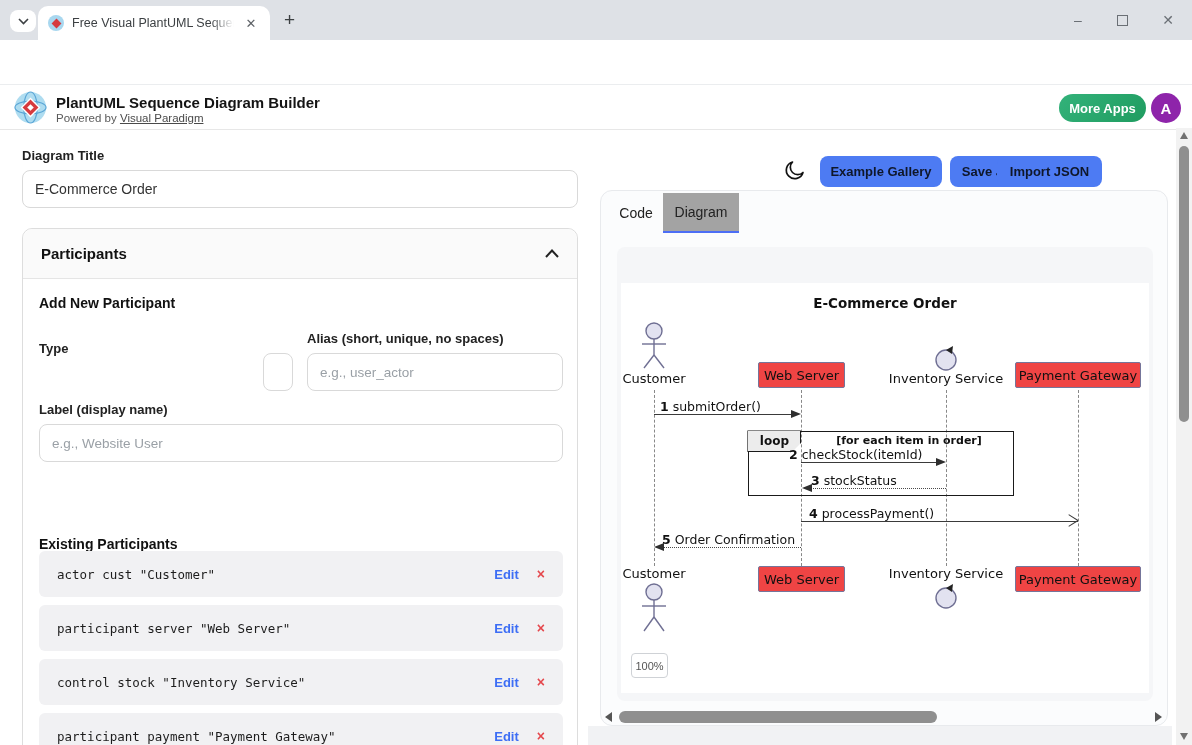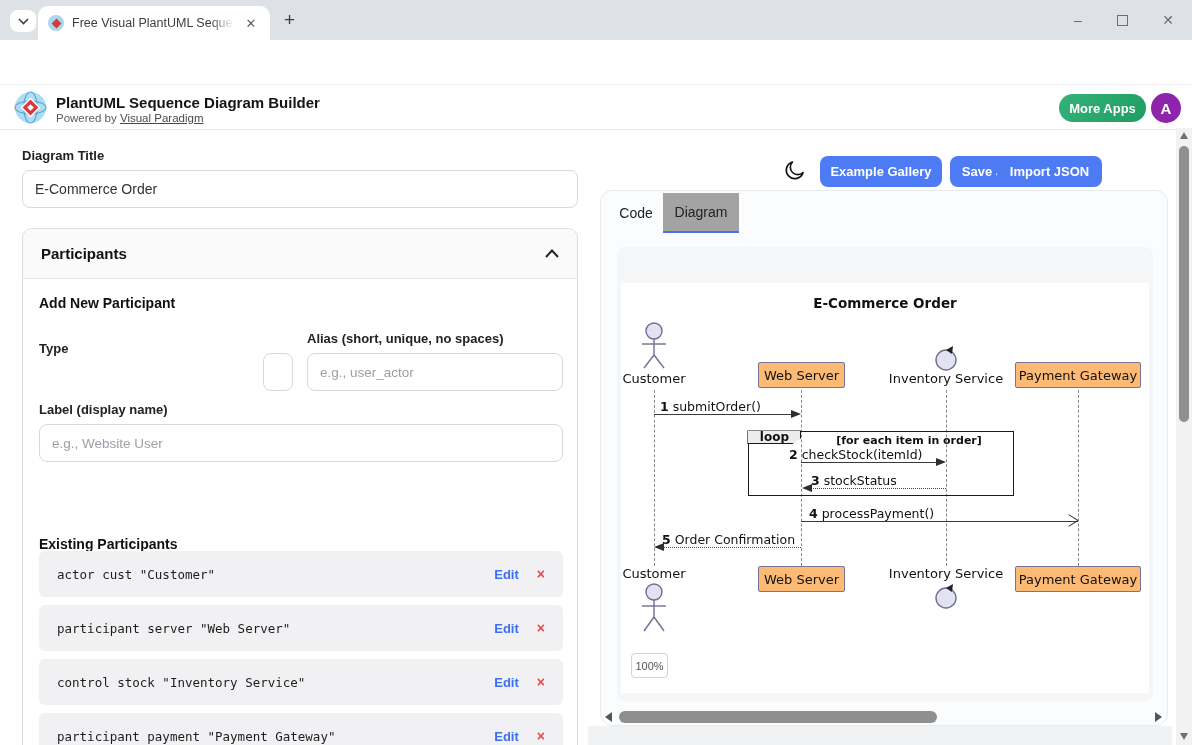--- a/index.html
+++ b/index.html
@@ -70,21 +70,21 @@
   .addbtn { position:absolute; left:16px; top:244px; width:524px; height:36px; border-radius:8px; background:#4a7cf2;
     color:#fff; font-size:14px; font-weight:bold; display:flex; align-items:center; justify-content:center; border:none; }
   .prow { position:absolute; left:16px; width:524px; height:46px; background:#f1f1f3; border-radius:6px;
     display:flex; align-items:center; padding:0 18px; }
   .prow .code { font-family:"DejaVu Sans Mono", monospace; font-size:12.5px; color:#1d1d1d; }
   .prow .edit { margin-left:auto; color:#3d6ef5; font-weight:bold; font-size:13px; }
   .prow .del { margin-left:18px; color:#e5484d; font-weight:bold; font-size:14px; }
 
   
   .moon { position:absolute; left:783px; top:158px; width:24px; height:24px; }
-  .bluebtn { position:absolute; top:156px; height:31px; border-radius:8px; background:#4d7bf3; color:#ffffff;
+  .bluebtn { position:absolute; top:156px; height:31px; border-radius:8px; background:#4d7bf3; color:#0f172a;
     font-size:13px; font-weight:bold; display:flex; align-items:center; justify-content:center; border:none; }
   .rcard { position:absolute; left:600px; top:190px; width:568px; height:536px; background:#fbfcfd;
     border:1px solid #e8eaed; border-radius:12px; }
   .tab-code { position:absolute; left:8px; top:2px; width:54px; height:40px; display:flex; align-items:center; justify-content:center;
     font-size:14px; color:#222; }
   .tab-diagram { position:absolute; left:62px; top:2px; width:76px; height:40px; display:flex; align-items:center; justify-content:center;
     font-size:14px; color:#222; background:#a3a3a3; border-bottom:2px solid #4c6ef5; }
   .importvp { position:absolute; left:353px; top:4px; width:187px; height:32px; border-radius:8px; background:#4d7bf3;
     color:#fff; font-size:13.5px; font-weight:bold; display:flex; align-items:center; justify-content:center; border:none; }
   .dg-viewport { position:absolute; left:16px; top:56px; width:536px; height:454px; background:#f5f6f8; border-radius:8px; }
@@ -97,35 +97,35 @@
   .strip-under { position:absolute; left:588px; top:726px; width:584px; height:19px; background:#f1f2f4; }
 
   
   .vscroll { position:absolute; left:1176px; top:128px; width:16px; height:617px; background:#f2f2f2; }
   .vs-thumb { position:absolute; left:3px; top:18px; width:10px; height:276px; background:#8f8f8f; border-radius:5px; }
 
   
   .dg-title { position:absolute; left:0; top:12px; width:528px; text-align:center; font-size:13.5px; font-weight:bold; color:#111;
     font-family:"DejaVu Sans", sans-serif; }
   .lifeline { position:absolute; width:0; border-left:1px dashed #888; top:107px; height:176px; }
-  .pbox { position:absolute; height:26px; background:#fdba74; border:1px solid #75759a; border-radius:2px;
+  .pbox { position:absolute; height:26px; background:#ef4444; border:1px solid #75759a; border-radius:2px;
     display:flex; align-items:center; justify-content:center; font-size:13px; color:#111; font-family:"DejaVu Sans", sans-serif; }
   .plabel { position:absolute; text-align:center; font-size:13px; color:#111; font-family:"DejaVu Sans", sans-serif; }
   .msg { position:absolute; font-size:12.5px; color:#111; font-family:"DejaVu Sans", sans-serif; white-space:nowrap; }
   .msg b { font-weight:bold; }
   .arrow { position:absolute; height:0; }
   .arrow.solid { border-top:1.3px solid #3a3a3a; }
   .arrow.dotted { border-top:1.6px dotted #4a4a4a; }
   .head-r { position:absolute; width:0; height:0; border-top:4.5px solid transparent; border-bottom:4.5px solid transparent;
     border-left:10px solid #2e2e2e; }
   .head-l { position:absolute; width:0; height:0; border-top:4.5px solid transparent; border-bottom:4.5px solid transparent;
     border-right:10px solid #2e2e2e; }
   .open-head i { position:absolute; display:block; width:11px; height:0; border-top:1.3px solid #3a3a3a; }
   .loopbox { position:absolute; left:127px; top:148px; width:266px; height:65px; border:1.6px solid #1a1a1a; }
-  .loop-tag { position:absolute; left:-1.6px; top:-1.6px; width:54px; height:14px; background:#ececec; border:1.6px solid #1a1a1a;
+  .loop-tag { position:absolute; left:-1.6px; top:-1.6px; width:54px; height:22px; background:#ececec; border:1.6px solid #1a1a1a;
     clip-path:polygon(0 0,100% 0,100% 55%,82% 100%,0 100%); font-size:12px; font-weight:bold; color:#111;
     display:flex; align-items:center; justify-content:center; padding-bottom:1px; font-family:"DejaVu Sans", sans-serif; }
   .loop-cond { position:absolute; left:60px; top:2px; width:200px; text-align:center; font-size:11px; font-weight:bold; color:#111;
     font-family:"DejaVu Sans", sans-serif; }
 </style>
 </head>
 <body>
 
 <div class="titlebar">
   <div class="tabsearch">

